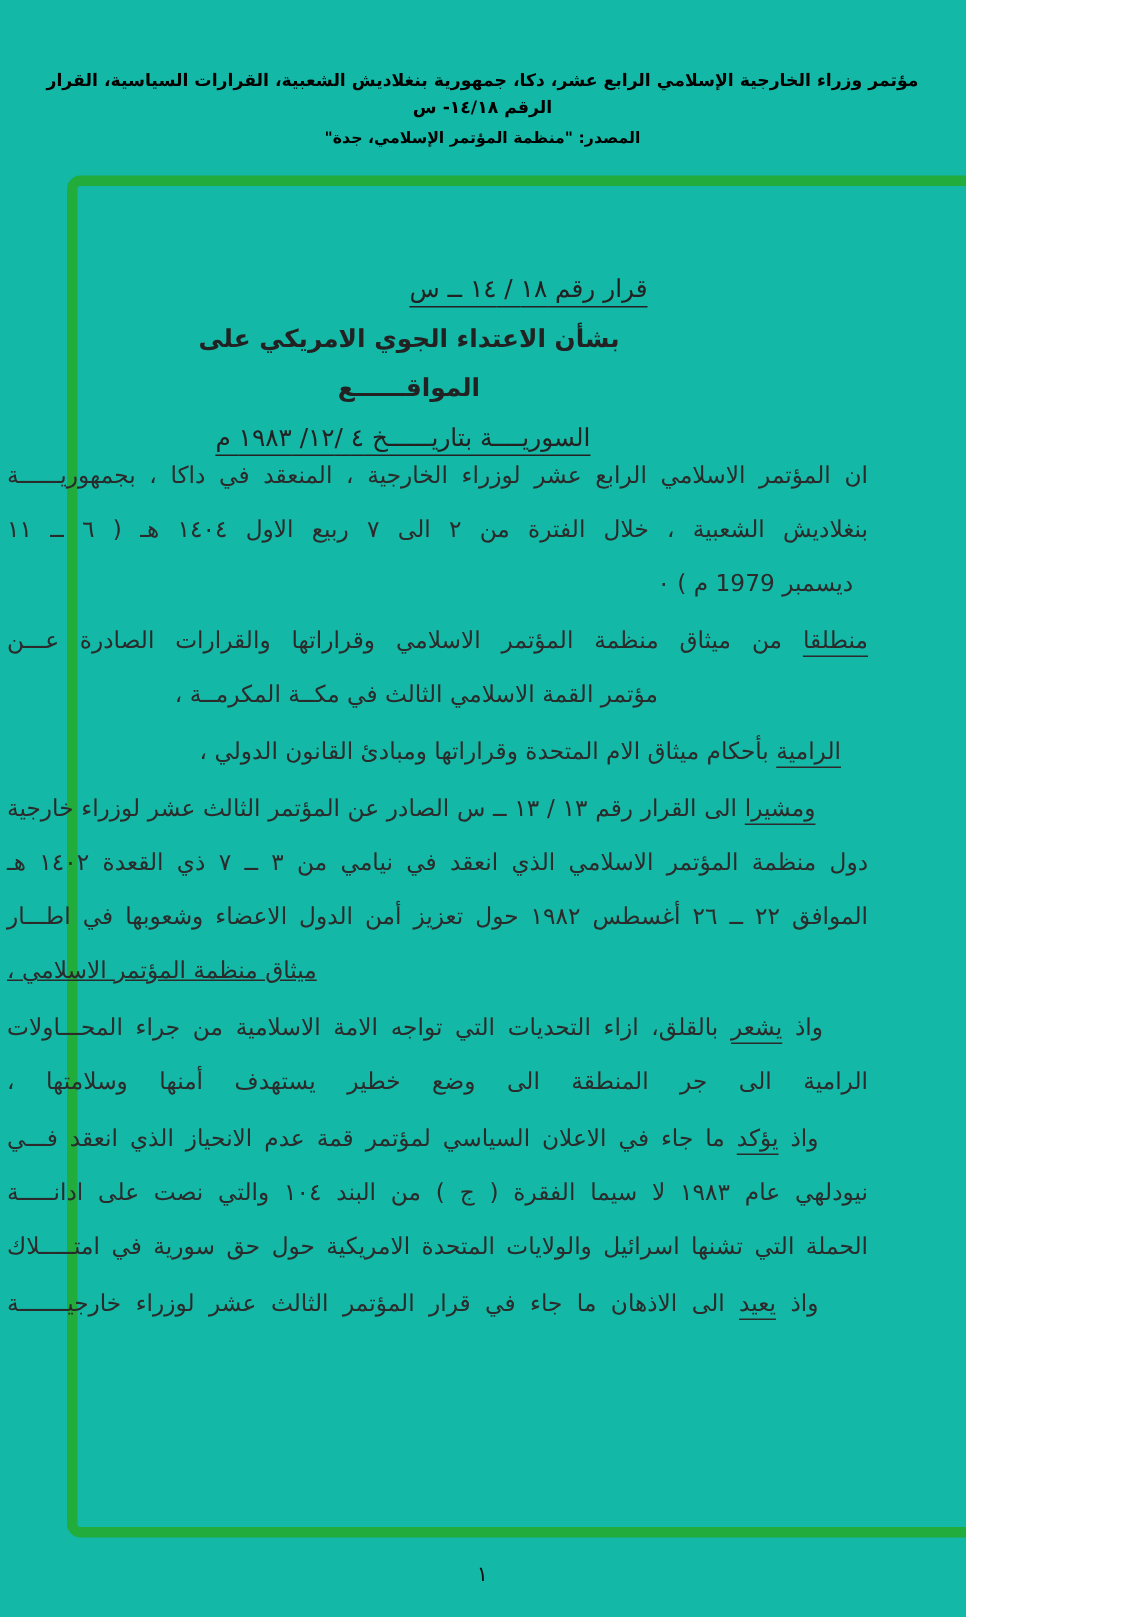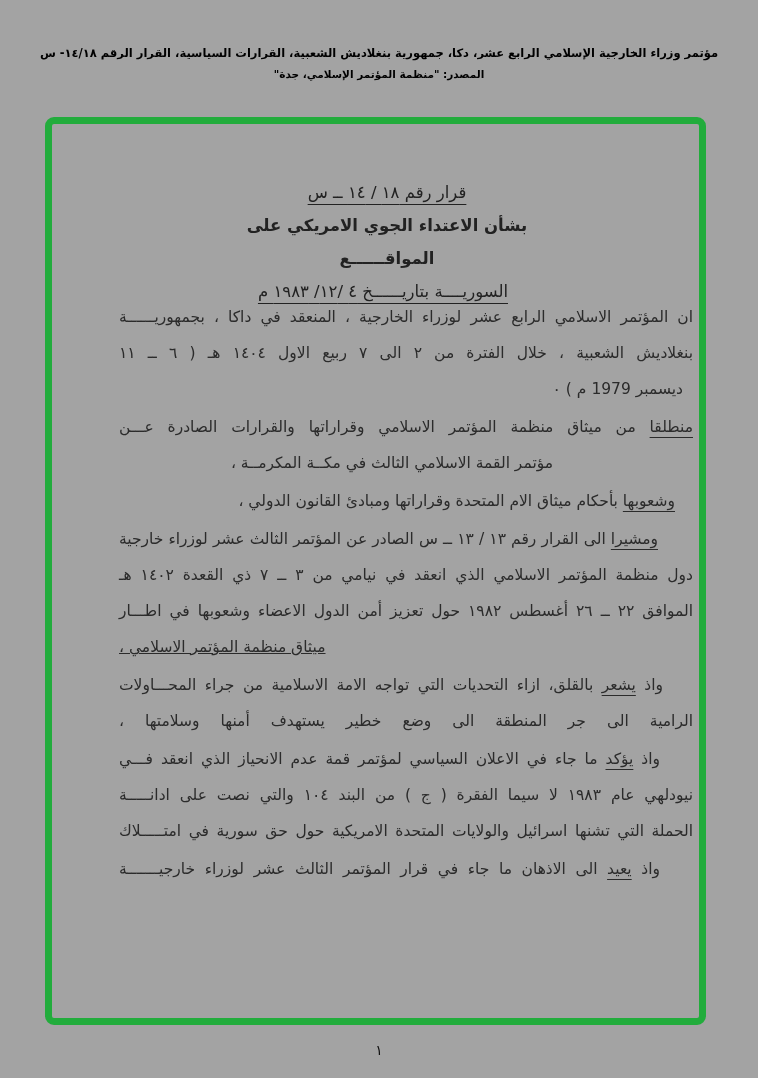--- a/index.html
+++ b/index.html
@@ -1,32 +1,32 @@
 <!DOCTYPE html>
 <html lang="ar"><head>
 <meta charset="utf-8">
 <style>
   html,body { margin:0; padding:0; background:#ffffff; }
   .page {
-    position:relative; width:758px; height:1078px; background:#a3a3a3;
+    position:relative; width:644px; height:1078px; background:#14b8a6;
     font-family:"DejaVu Sans", sans-serif; direction:rtl; overflow:hidden;
     color:#2b2b2b;
   }
   
   .header { position:absolute; top:44px; left:28px; right:28px; text-align:center; color:#000; font-weight:bold; }
   .header .l1 { font-size:11.5px; line-height:18px; }
   .header .l2 { font-size:10.5px; line-height:16px; margin-top:4px; }
   
   .frame {
     position:absolute; left:45px; top:117px; width:661px; height:908px;
     box-sizing:border-box; border:7px solid #22ac3c; border-radius:9px;
   }
   
   .doc-title { position:absolute; top:176px; right:212px; width:318px; font-size:16.5px; line-height:33px; color:#222; }
-  .doc-title .t1 { text-align:center; }
+  .doc-title .t1 { text-align:right; }
   .doc-title .t2 { text-align:center;font-weight:bold; }
   .doc-title .t3 { text-align:right; padding-right:38px; }
   .ul { text-decoration:underline; text-underline-offset:6px; text-decoration-thickness:1px; }
   
   .doc-body { position:absolute; top:299px; right:65px; width:618px; font-size:15.5px; line-height:36px; color:#2b2b2b; }
   .para { margin-bottom:2px;margin-left:44px; }
   .line.j { text-align:justify; text-align-last:justify; text-justify:inter-word; }
   .line.r { text-align:right; }
   .line.l { text-align:left;text-decoration:underline; }
   .line span.u { text-decoration:underline; text-underline-offset:5px; text-decoration-thickness:1px; }
@@ -55,21 +55,21 @@
       <div class="para">
         <div class="line j">ان المؤتمر الاسلامي الرابع عشر لوزراء الخارجية ، المنعقد في داكا ، بجمهوريــــــة</div>
         <div class="line j">بنغلاديش الشعبية ، خلال الفترة من ٢ الى ٧ ربيع الاول ١٤٠٤ هـ ( ٦ ــ ١١</div>
         <div class="line r" style="padding-right: 10px;">ديسمبر 1979 م ) ٠</div>
       </div>
       <div class="para">
         <div class="line j"><span class="u">منطلقا</span> من ميثاق منظمة المؤتمر الاسلامي وقراراتها والقرارات الصادرة عـــن</div>
         <div class="line r" style="padding-right: 140px;">مؤتمر القمة الاسلامي الثالث في مكــة المكرمــة ،</div>
       </div>
       <div class="para">
-        <div class="line r" style="padding-right: 18px;"><span class="u">وشعوبها</span> بأحكام ميثاق الام المتحدة وقراراتها ومبادئ القانون الدولي ،</div>
+        <div class="line r" style="padding-right: 18px;"><span class="u">الرامية</span> بأحكام ميثاق الام المتحدة وقراراتها ومبادئ القانون الدولي ،</div>
       </div>
       <div class="para">
         <div class="line j" style="padding-right: 35px;"><span class="u">ومشيرا</span> الى القرار رقم ١٣ / ١٣ ــ س الصادر عن المؤتمر الثالث عشر لوزراء خارجية</div>
         <div class="line j">دول منظمة المؤتمر الاسلامي الذي انعقد في نيامي من ٣ ــ ٧ ذي القعدة ١٤٠٢ هـ</div>
         <div class="line j">الموافق ٢٢ ــ ٢٦ أغسطس ١٩٨٢ حول تعزيز أمن الدول الاعضاء وشعوبها في اطـــار</div>
         <div class="line l">ميثاق منظمة المؤتمر الاسلامي ،</div>
       </div>
       <div class="para">
         <div class="line j" style="padding-right: 30px;">واذ <span class="u">يشعر</span> بالقلق، ازاء التحديات التي تواجه الامة الاسلامية من جراء المحـــاولات</div>
         <div class="line j">الرامية الى جر المنطقة الى وضع خطير يستهدف أمنها وسلامتها ،</div>

